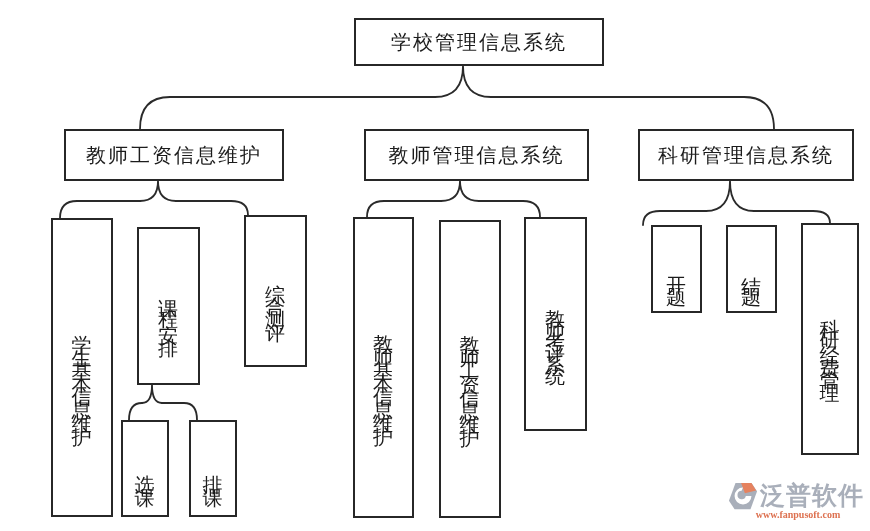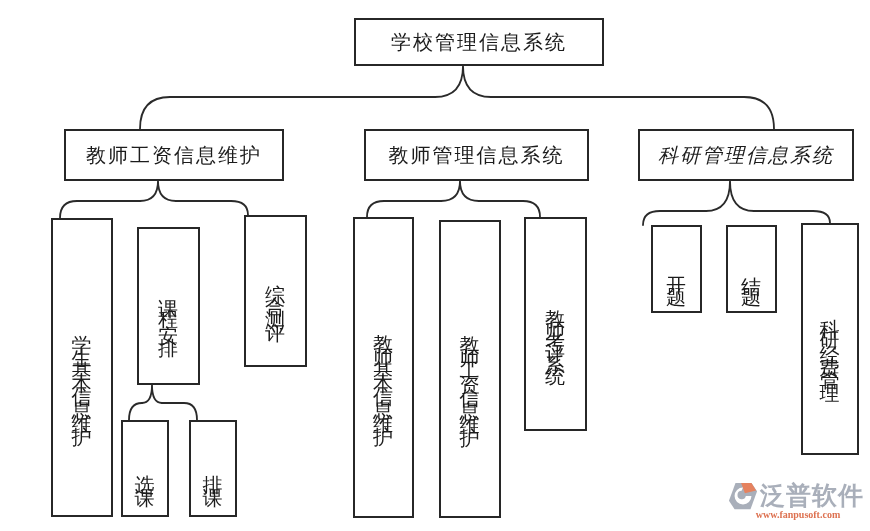--- a/index.html
+++ b/index.html
@@ -64,21 +64,21 @@
       <path d="M730 181 Q730 211 706 211 M730 181 Q730 211 754 211"></path>
       <path d="M706 211 L660 211 Q643 211 643 225"></path>
       <path d="M754 211 L813 211 Q830 211 830 223"></path>
     </g>
   </svg>
 
   <div class="node hnode" style="left:338px;top:18px;width:250px;height:48px;">学校管理信息系统</div>
 
   <div class="node hnode" style="left:48px;top:129px;width:220px;height:52px;">教师工资信息维护</div>
   <div class="node hnode" style="left:348px;top:129px;width:225px;height:52px;text-align:right;">教师管理信息系统</div>
-  <div class="node hnode" style="left:622px;top:129px;width:216px;height:52px;font-style:italic;">科研管理信息系统</div>
+  <div class="node hnode" style="left:622px;top:129px;width:216px;height:52px;">科研管理信息系统</div>
 
   <div class="node vnode" style="left:35px;top:218px;width:62px;height:299px;">
     <span class="vtext">学生基本信息维护</span>
   </div>
   <div class="node vnode" style="left:121px;top:227px;width:63px;height:158px;">
     <span class="vtext">课程安排</span>
   </div>
   <div class="node vnode" style="left:228px;top:215px;width:63px;height:152px;">
     <span class="vtext">综合测评</span>
   </div>

